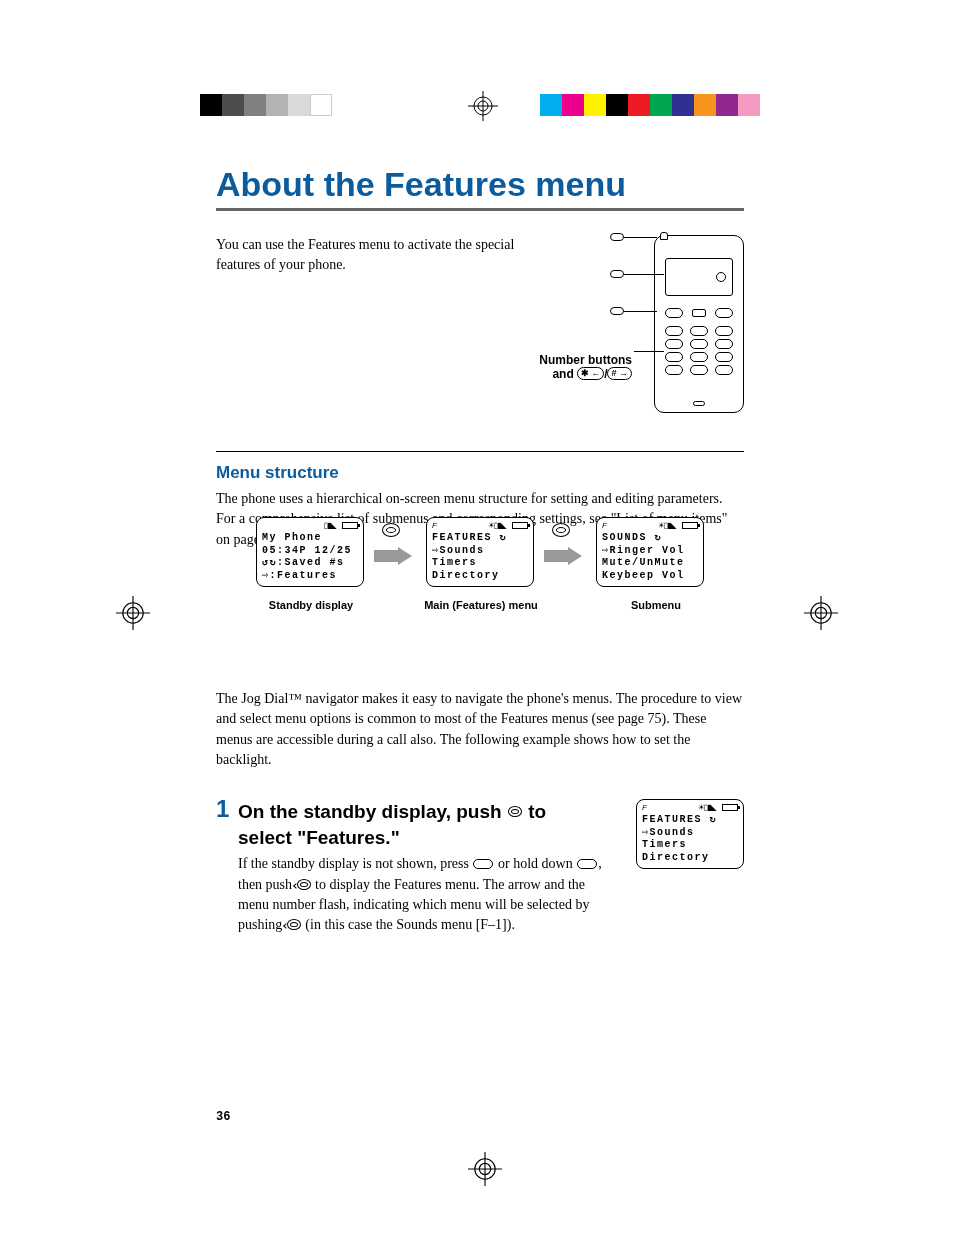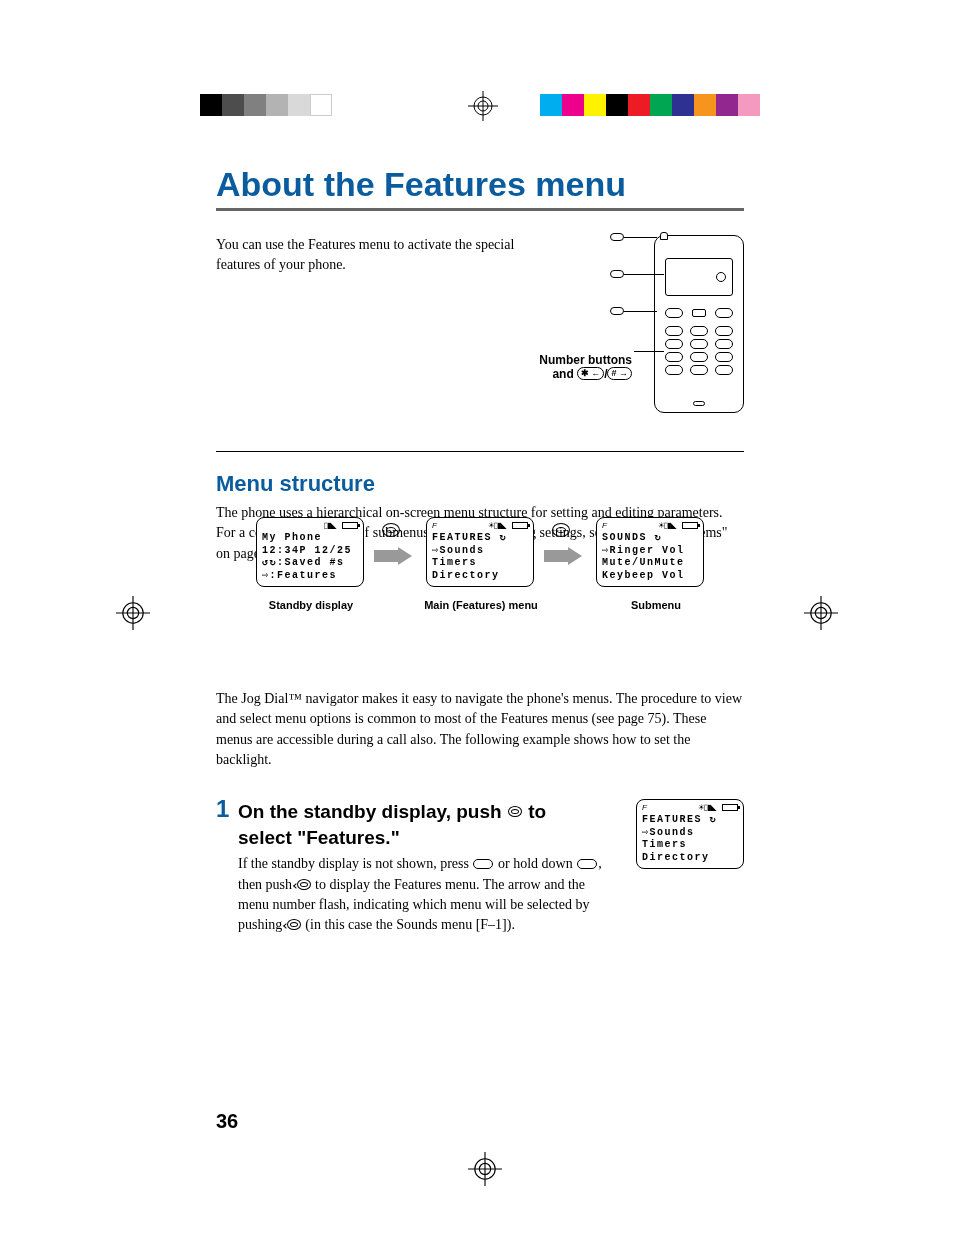--- a/index.html
+++ b/index.html
@@ -23,21 +23,21 @@
   .sw { width: 22px; height: 22px; }
   .reg-mark { position:absolute; top:-3px; width:30px; height:30px; }
 
   
   .page { position: absolute; left: 216px; top: 165px; width: 528px; }
   .title { color: #0a5c9e; font-weight: bold; font-size: 34px; font-family: "Trebuchet MS", "Lucida Sans", sans-serif; }
   .rule-thick { border: none; border-top: 3px solid #666; margin: 4px 0 24px 0; }
   .rule-thin { position:absolute; border: none; border-top: 1px solid #000; }
   .intro { font-size: 14px; line-height: 1.45; width: 300px; }
 
-  .h2 { color: #0a5c9e; font-weight: bold; font-size: 22px; font-family: "Trebuchet MS", "Lucida Sans", sans-serif; margin: 16px 0 6px 0; }
+  .h2 { color: #0a5c9e; font-weight: bold; font-size: 17px; font-family: "Trebuchet MS", "Lucida Sans", sans-serif; margin: 8px 0 6px 0; }
   .body { font-size: 14px; line-height: 1.45; }
 
   .sec1 { position:absolute; top:290px; left:0; width:528px; }
   .sec2 { position:absolute; top:524px; left:0; width:528px; }
 
   
   .phone-fig { position:absolute; top:70px; left:318px; width:210px; height:185px; }
   .phone { position:absolute; right:0; top:0; width:90px; height:178px; border:1px solid #000; border-radius:10px; }
   .phone .ant { position:absolute; top:-4px; left:5px; width:8px; height:8px; border:1px solid #000; border-radius:3px 3px 0 0; background:#fff;}
   .phone .scr { position:absolute; top:22px; left:10px; right:10px; height:38px; border:1px solid #000; border-radius:3px; }
@@ -65,21 +65,21 @@
   .jog::after { content:""; position:absolute; left:3px; top:3px; right:3px; bottom:3px; border:1px solid #000; border-radius:50%; }
   .arrow-r { position:absolute; width:38px; height:18px;}
 
   
   .step { position:absolute; top:110px; left:0; width:528px; }
   .stepnum { position:absolute; left:0; top:-4px; color:#0a5c9e; font-family:"Trebuchet MS","Lucida Sans",sans-serif; font-weight:bold; font-size:24px;}
   .stephead { font-family:"Trebuchet MS","Lucida Sans",sans-serif; font-weight:bold; font-size:19px; line-height:1.35; margin-left:22px; width:360px;}
   .stepbody { font-size:14px; line-height:1.45; margin-left:22px; width:380px; margin-top:4px;}
   .step-lcd { position:absolute; left:420px; top:0; }
 
-  .pagenum { position:absolute; left:216px; top:1110px; font-family:Liberation Sans, sans-serif; font-weight:bold; font-size:20px;}
+  .pagenum { position:absolute; left:216px; top:1110px; font-family:Liberation Mono, monospace; font-weight:bold; font-size:12px;}
 
   
   .side-reg { position:absolute; width:34px; height:34px; }
 
   
   .g-oval { display:inline-block; width:20px; height:10px; border:1.3px solid #000; border-radius:6px; vertical-align:middle; margin:0 1px; position:relative; top:-1px;}
   .g-jog { display:inline-block; width:14px; height:11px; border:1.3px solid #000; border-radius:50%; vertical-align:middle; margin:0 1px; position:relative; top:-1px;}
   .g-jog::after{content:"";position:absolute;left:2px;top:2px;right:2px;bottom:2px;border:1px solid #000;border-radius:50%;}
   .g-jog.side::before{content:"";position:absolute;left:-4px;top:4px;width:3px;height:3px;border-left:1px solid #000;border-bottom:1px solid #000;transform:rotate(45deg);}
   .g-key { display:inline-block; border:1.2px solid #000; border-radius:8px; font-size:9px; padding:0 3px; line-height:11px; vertical-align:middle; font-family:sans-serif; position:relative; top:-1px;}
@@ -195,21 +195,21 @@
 
   <div class="sec1">
     <div class="h2">Menu structure</div>
     <div class="body">The phone uses a hierarchical on-screen menu structure for setting and editing parameters. For a comprehensive list of submenus and corresponding settings, see "List of menu items" on pages 75 and 76.</div>
 
     <div class="menu-row">
 
       <div class="lcd" style="left:0; top:0;">
         <div class="hdr"><span class="sig">▯▮◣</span>&nbsp;<span class="batt"></span></div>
         <div class="mono">My Phone</div>
-        <div class="mono">12:34P 12/25</div>
+        <div class="mono">05:34P 12/25</div>
         <div class="mono">↺↻:Saved #s</div>
         <div class="mono">⇨:Features</div>
       </div>
       <div class="caption" style="left:-15px;">Standby display</div>
 
       <span class="jog" style="left:126px; top:6px;"></span>
       <svg class="arrow-r" style="left:118px; top:30px;" viewBox="0 0 38 18">
         <polygon points="0,3 24,3 24,0 38,9 24,18 24,15 0,15" fill="#999"></polygon>
       </svg>
 

